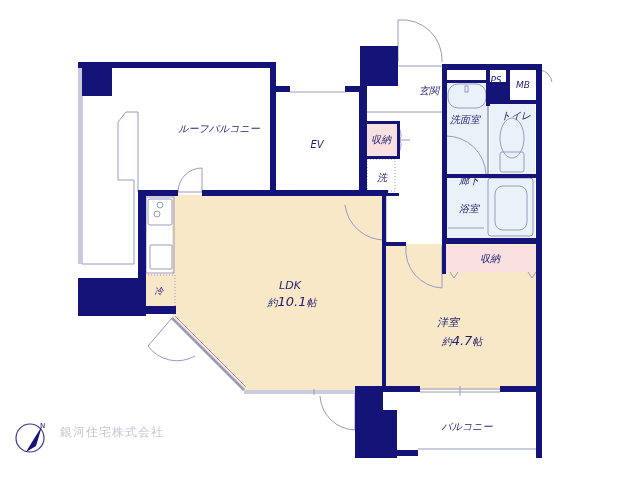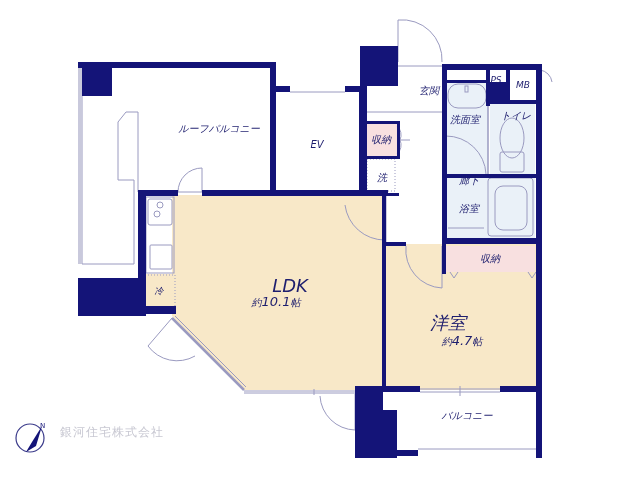--- a/index.html
+++ b/index.html
@@ -1,21 +1,21 @@
 <!DOCTYPE html>
 <html><head>
   <meta charset="utf-8">
   <style>
     html, body { margin: 0; padding: 0; background: #ffffff; }
     body { width: 640px; height: 480px; position: relative; overflow: hidden;
            font-family: "DejaVu Sans", sans-serif; }
     #plan { position: absolute; left: 0; top: 0; width: 640px; height: 480px; }
     .lbl { position: absolute; color: #1e1e6e; font-size: 10px; white-space: nowrap;
            transform: translate(-50%, -50%); line-height: 1.15; text-align: left; font-style: italic; }
-    .lbl.big { font-size: 18px; }
+    .lbl.big { font-size: 11px; }
     .lbl.area { font-size: 10px; }
     .lbl.area .num { font-size: 13px; }
     .lbl.small { font-size: 9px; }
     .company { position: absolute; left: 60px; top: 424px; font-size: 12px;
                color: #c8c8d2; letter-spacing: 1px; font-family: "DejaVu Sans", sans-serif; }
   </style>
 </head>
 <body>
 
 <svg id="plan" viewBox="0 0 640 480" xmlns="http://www.w3.org/2000/svg">
@@ -174,20 +174,20 @@
 <div class="lbl" style="left:425px;top:181px;margin-left:44px;">廊下</div>
 <div class="lbl" style="left:465px;top:120px;">洗面室</div>
 <div class="lbl" style="left:516px;top:116px;">トイレ</div>
 <div class="lbl" style="left:469px;top:209px;">浴室</div>
 <div class="lbl small" style="left:496px;top:80px;">PS</div>
 <div class="lbl small" style="left:523px;top:85px;">MB</div>
 <div class="lbl" style="left:490px;top:259px;">収納</div>
 <div class="lbl small" style="left:159px;top:291px;">冷</div>
 
 <div class="lbl big" style="left:290px;top:286px;">LDK</div>
-<div class="lbl area" style="left:276px;top:302px;"><span>約</span><span class="num">10.1</span><span>帖</span></div>
+<div class="lbl area" style="left:292px;top:302px;"><span>約</span><span class="num">10.1</span><span>帖</span></div>
 
 <div class="lbl big" style="left:448px;top:323px;">洋室</div>
 <div class="lbl area" style="left:462px;top:341px;"><span>約</span><span class="num">4.7</span><span>帖</span></div>
 
-<div class="lbl" style="left:467px;top:416px;">バルコニー</div>
+<div class="lbl" style="left:467px;top:427px;">バルコニー</div>
 
 <div class="company">銀河住宅株式会社</div>
 
 </body></html>

